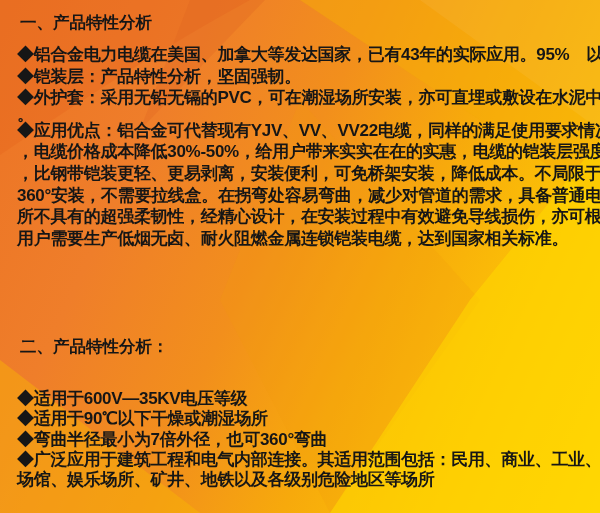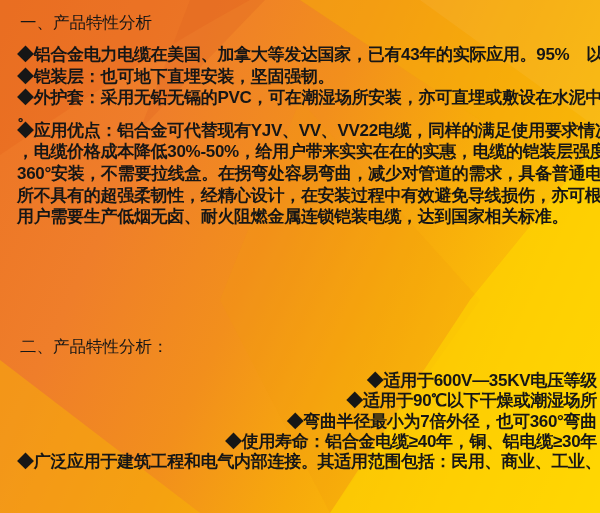--- a/index.html
+++ b/index.html
@@ -11,37 +11,37 @@
     background: linear-gradient(115deg,
       #ec7325 0%, #ef7e2a 25%, #f28f1c 45%,
       #f7a90c 62%, #fcc305 80%, #ffd506 100%);
     font-family: "Liberation Sans", sans-serif;
   }
   .facets { position:absolute; inset:0; width:600px; height:513px; }
   .sec-title {
     position: absolute;
     left: 20px;
     font-size: 16.5px;
-    font-weight: normal;
+    font-weight: bold;
     color: #161616;
     white-space: nowrap;
   }
   #s1-title { top: 12px; }
   #s2-title { top: 336px; }
   .block {
     position: absolute;
     left: 17px;
     width: 580px;
     color: #161616;
     font-weight: bold;
     font-size: 17px;
     letter-spacing: -0.3px;
   }
   #s1-block { top: 44px; }
-  #s2-block { top: 371px; text-align: right; }
+  #s2-block { top: 389px; }
   .line { height: 21.6px; line-height: 21.6px; white-space: nowrap; }
   #s2-block .line { height: 20.3px; line-height: 20.3px; }
   .orphan { height: 11px; line-height: 11px; }
 </style>
 </head>
 <body>
 
 <div class="page">
 
   <svg class="facets" viewBox="0 0 600 513" aria-hidden="true">
@@ -51,33 +51,34 @@
     <polygon points="420,0 600,0 600,130" fill="#ffffff" opacity="0.06"></polygon>
     <polygon points="300,100 480,300 330,513 220,300" fill="#f29a0e" opacity="0.22"></polygon>
     <polygon points="600,140 600,513 330,513 470,300" fill="#ffd800" opacity="0.55"></polygon>
     <polygon points="0,360 200,513 0,513" fill="#f9b604" opacity="0.45"></polygon>
   </svg>
 
   <div id="s1-title" class="sec-title">一、产品特性分析</div>
 
   <div id="s1-block" class="block">
     <div class="line">◆铝合金电力电缆在美国、加拿大等发达国家，已有43年的实际应用。95%　以上</div>
-    <div class="line">◆铠装层：也可地下直埋安装，坚固强韧。</div>
+    <div class="line">◆铠装层：产品特性分析，坚固强韧。</div>
     <div class="line">◆外护套：采用无铅无镉的PVC，可在潮湿场所安装，亦可直埋或敷设在水泥中使用</div>
     <div class="line orphan">。</div>
     <div class="line">◆应用优点：铝合金可代替现有YJV、VV、VV22电缆，同样的满足使用要求情况下</div>
     <div class="line">，电缆价格成本降低30%-50%，给用户带来实实在在的实惠，电缆的铠装层强度高</div>
+    <div class="line">，比钢带铠装更轻、更易剥离，安装便利，可免桥架安装，降低成本。不局限于</div>
     <div class="line">360°安装，不需要拉线盒。在拐弯处容易弯曲，减少对管道的需求，具备普通电缆</div>
     <div class="line">所不具有的超强柔韧性，经精心设计，在安装过程中有效避免导线损伤，亦可根据</div>
     <div class="line">用户需要生产低烟无卤、耐火阻燃金属连锁铠装电缆，达到国家相关标准。</div>
   </div>
 
   <div id="s2-title" class="sec-title">二、产品特性分析：</div>
 
   <div id="s2-block" class="block">
     <div class="line">◆适用于600V—35KV电压等级</div>
     <div class="line">◆适用于90℃以下干燥或潮湿场所</div>
     <div class="line">◆弯曲半径最小为7倍外径，也可360°弯曲</div>
-    <div class="line">◆使用寿命：铝合金电缆≥40年，铜、铝电缆≥30年</div>
     <div class="line">◆广泛应用于建筑工程和电气内部连接。其适用范围包括：民用、商业、工业、大型</div>
+    <div class="line">场馆、娱乐场所、矿井、地铁以及各级别危险地区等场所</div>
   </div>
 
 </div>
 
 </body></html>

